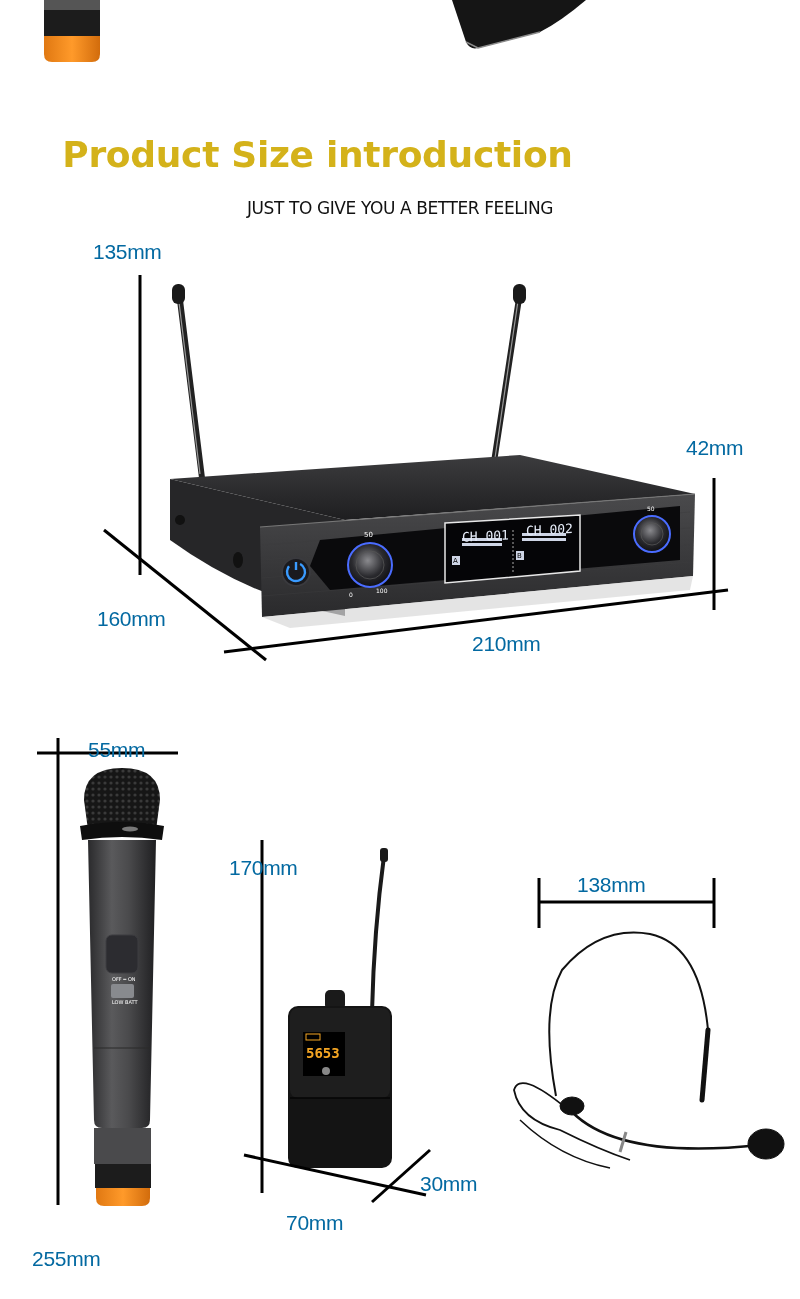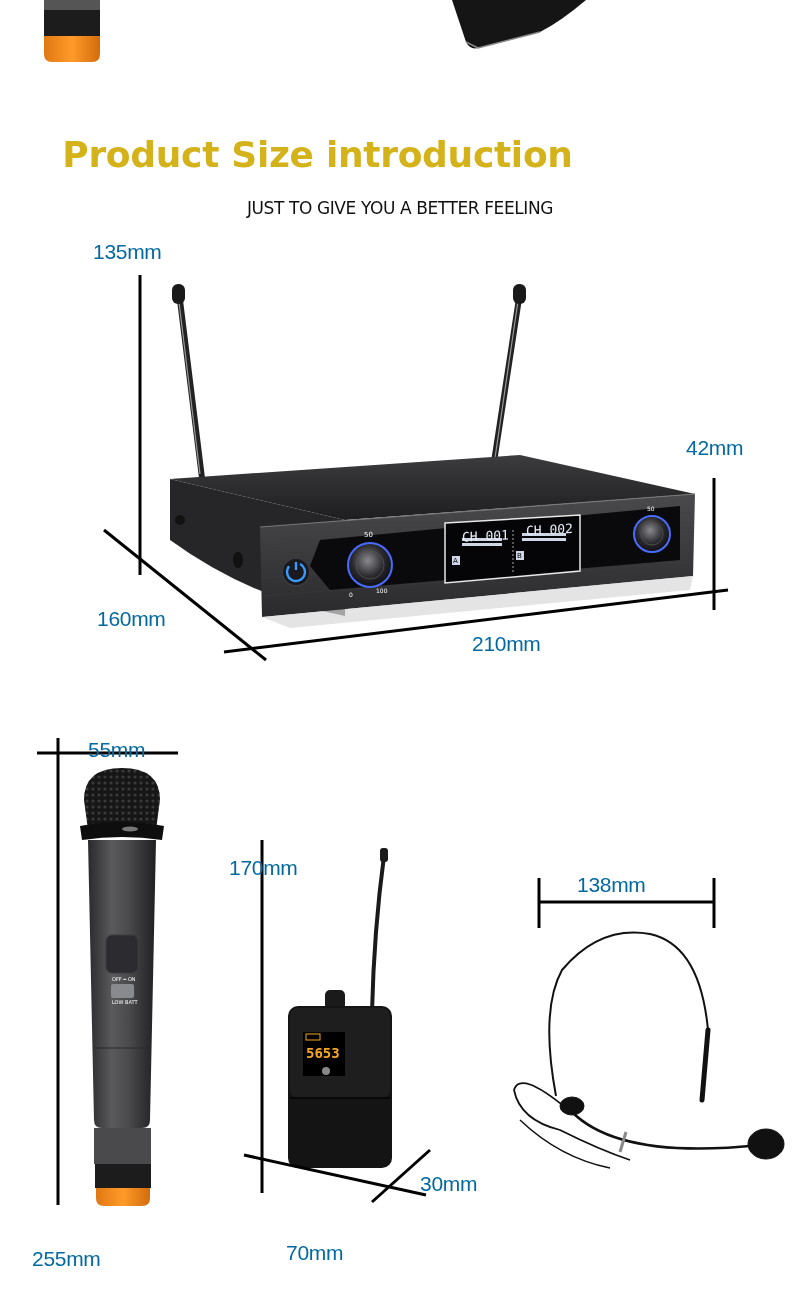--- a/index.html
+++ b/index.html
@@ -225,18 +225,18 @@
 
 <div class="dim-label" style="left:93px; top:240px;">135mm</div>
 <div class="dim-label" style="left:686px; top:436px;">42mm</div>
 <div class="dim-label" style="left:97px; top:607px;">160mm</div>
 <div class="dim-label" style="left:472px; top:632px;">210mm</div>
 
 <div class="dim-label" style="left:88px; top:738px;">55mm</div>
 <div class="dim-label" style="left:32px; top:1247px;">255mm</div>
 
 <div class="dim-label" style="left:229px; top:856px;">170mm</div>
-<div class="dim-label" style="left:286px; top:1241px;">70mm</div>
+<div class="dim-label" style="left:286px; top:1211px;">70mm</div>
 <div class="dim-label" style="left:420px; top:1140px;margin-top:32px;">30mm</div>
 
 <div class="dim-label" style="left:577px; top:873px;">138mm</div>
 
 <div class="bottom-cut">▁▂▁▂▁ ▁▂ ▁▂▁▂▁ ▁▂▁▂▁▂</div>
 
 </body></html>

